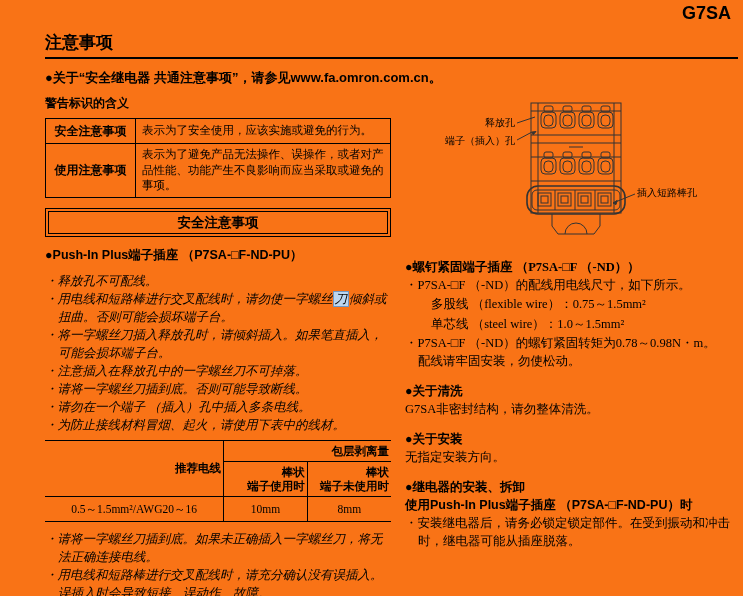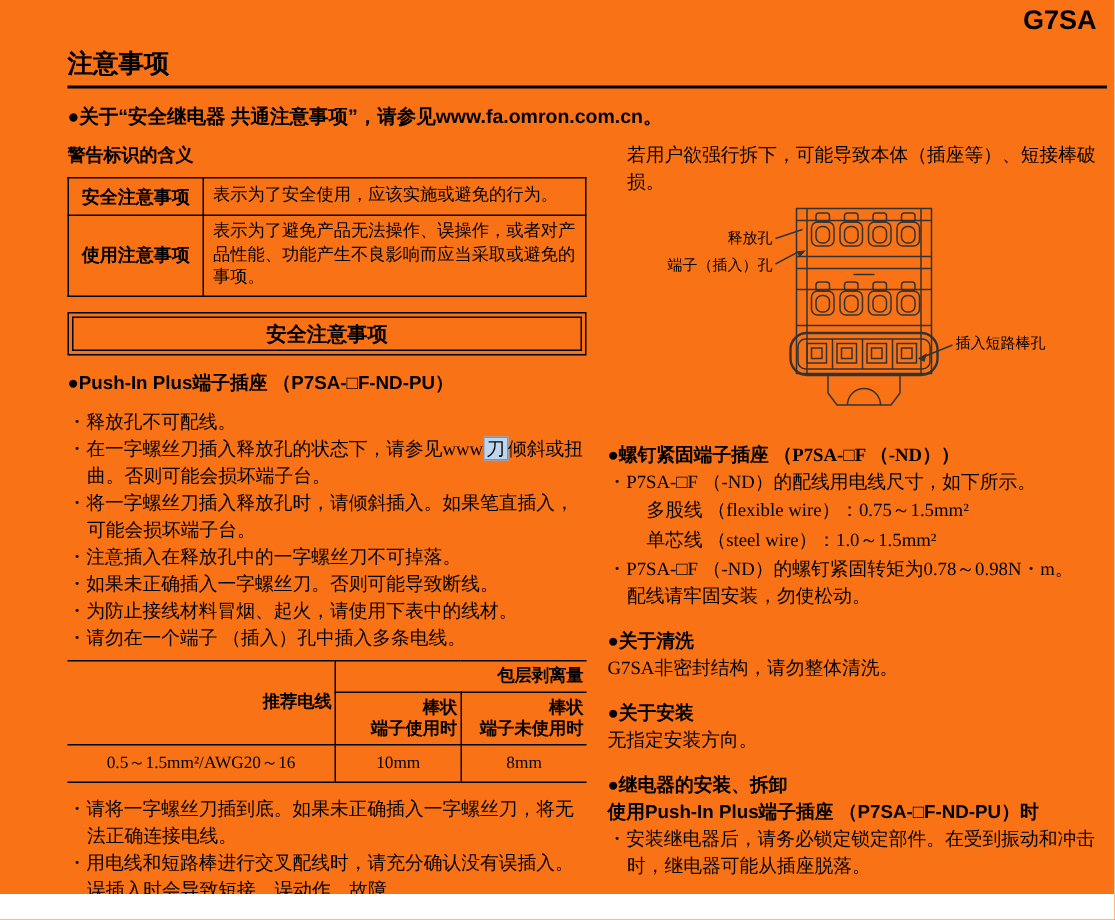--- a/index.html
+++ b/index.html
@@ -57,21 +57,21 @@
 
   .sec-heading {
     font-family:"Liberation Sans","DejaVu Sans",sans-serif;
     font-weight:bold; font-size:12.5px; margin-top:9px;
   }
   .sub-heading {
     font-family:"Liberation Sans","DejaVu Sans",sans-serif;
     font-weight:bold; font-size:12.5px;
   }
 
-  .bullets { margin-top:8px; }
+  .bullets { margin-top:8px;font-style:italic; }
   .b { text-indent:-13px; padding-left:13px; }
   .cont { padding-left:13px; }
   .indent2 { padding-left:26px; }
 
   mark.find-hit {
     background:#bcd6f0; border:1px solid #7097c5; color:#000;
     padding:0 1px; line-height:14px;
   }
 
   table.wire {
@@ -132,26 +132,26 @@
       </table>
 
     <div class="titled-box">
       <div class="inner">安全注意事项</div>
     </div>
 
     <div class="sec-heading">●Push-In Plus端子插座 （P7SA-□F-ND-PU）</div>
 
     <div class="bullets">
       <div class="b">・释放孔不可配线。</div>
-      <div class="b"><span>・在一字螺丝刀插入释放孔的状态下，请参见www</span><mark class="find-hit">刀</mark><span>倾斜或扭曲。否则可能会损坏端子台。</span></div>
+      <div class="b"><span>・用电线和短路棒进行交叉配线时，请勿使一字螺丝</span><mark class="find-hit">刀</mark><span>倾斜或扭曲。否则可能会损坏端子台。</span></div>
       <div class="b">・将一字螺丝刀插入释放孔时，请倾斜插入。如果笔直插入，可能会损坏端子台。</div>
       <div class="b">・注意插入在释放孔中的一字螺丝刀不可掉落。</div>
-      <div class="b">・如果未正确插入一字螺丝刀。否则可能导致断线。</div>
+      <div class="b">・请将一字螺丝刀插到底。否则可能导致断线。</div>
+      <div class="b">・请勿在一个端子 （插入）孔中插入多条电线。</div>
       <div class="b">・为防止接线材料冒烟、起火，请使用下表中的线材。</div>
-      <div class="b">・请勿在一个端子 （插入）孔中插入多条电线。</div>
     </div>
 
     <table class="wire">
       <tbody>
           <tr>
         <th class="wire-col" rowspan="2">推荐电线</th>
         <th class="strip-col" colspan="2">包层剥离量</th>
       </tr>
       <tr>
         <th class="sub">棒状
@@ -169,21 +169,20 @@
 
     <div class="bullets">
       <div class="b">・请将一字螺丝刀插到底。如果未正确插入一字螺丝刀，将无法正确连接电线。</div>
       <div class="b">・用电线和短路棒进行交叉配线时，请充分确认没有误插入。误插入时会导致短接、误动作、故障。</div>
     </div>
 
   </div>
 
   <div class="col-right">
 
-    <div class="cont">若用户欲强行拆下，可能导致本体（插座等）、短接棒破损。</div>
 
     <div class="diagram-wrap">
       <svg width="336" height="152" viewBox="0 0 336 152">
         <g stroke="#333" fill="none" stroke-width="1">
 
           <rect x="126" y="1" width="90" height="110"></rect>
           <line x1="133" y1="1" x2="133" y2="111"></line>
           <line x1="209" y1="1" x2="209" y2="111"></line>
 
           <line x1="126" y1="9" x2="216" y2="9"></line>

